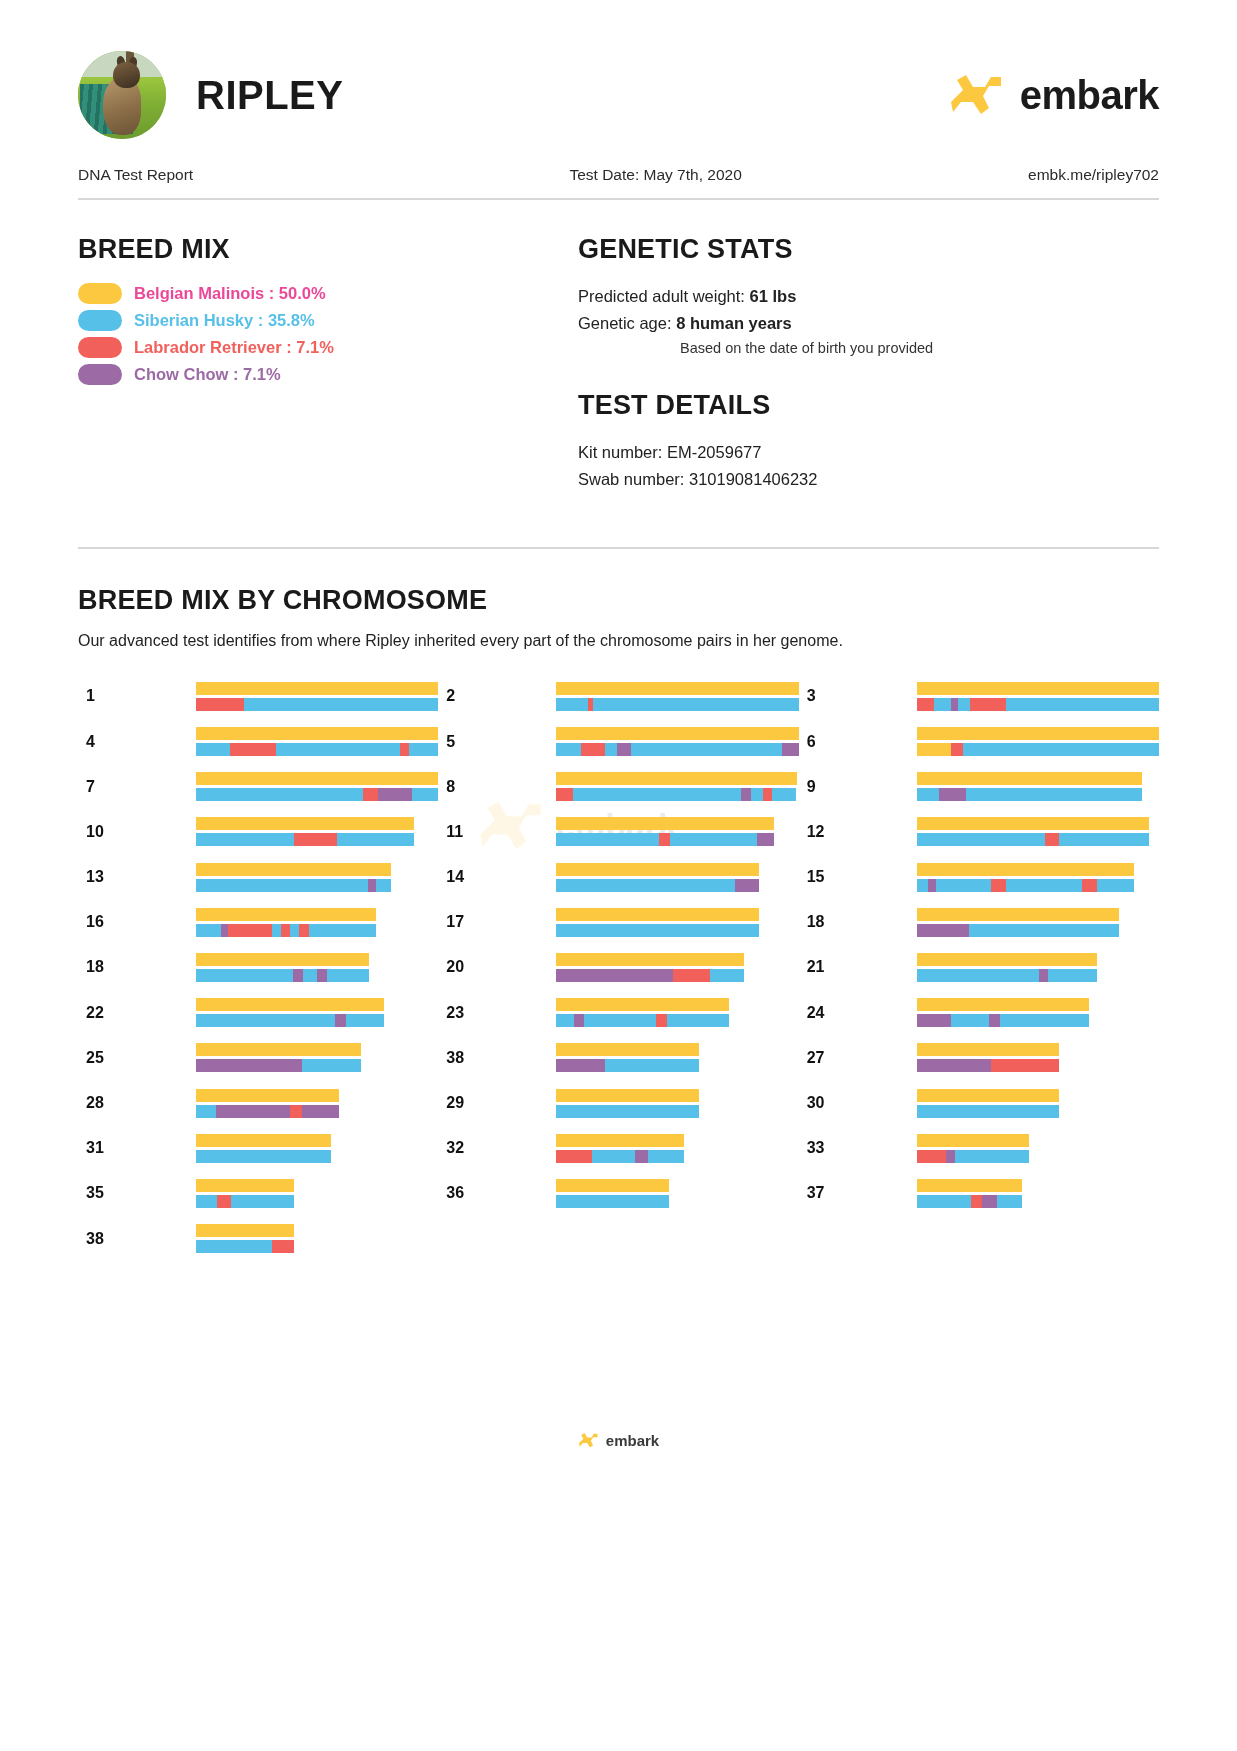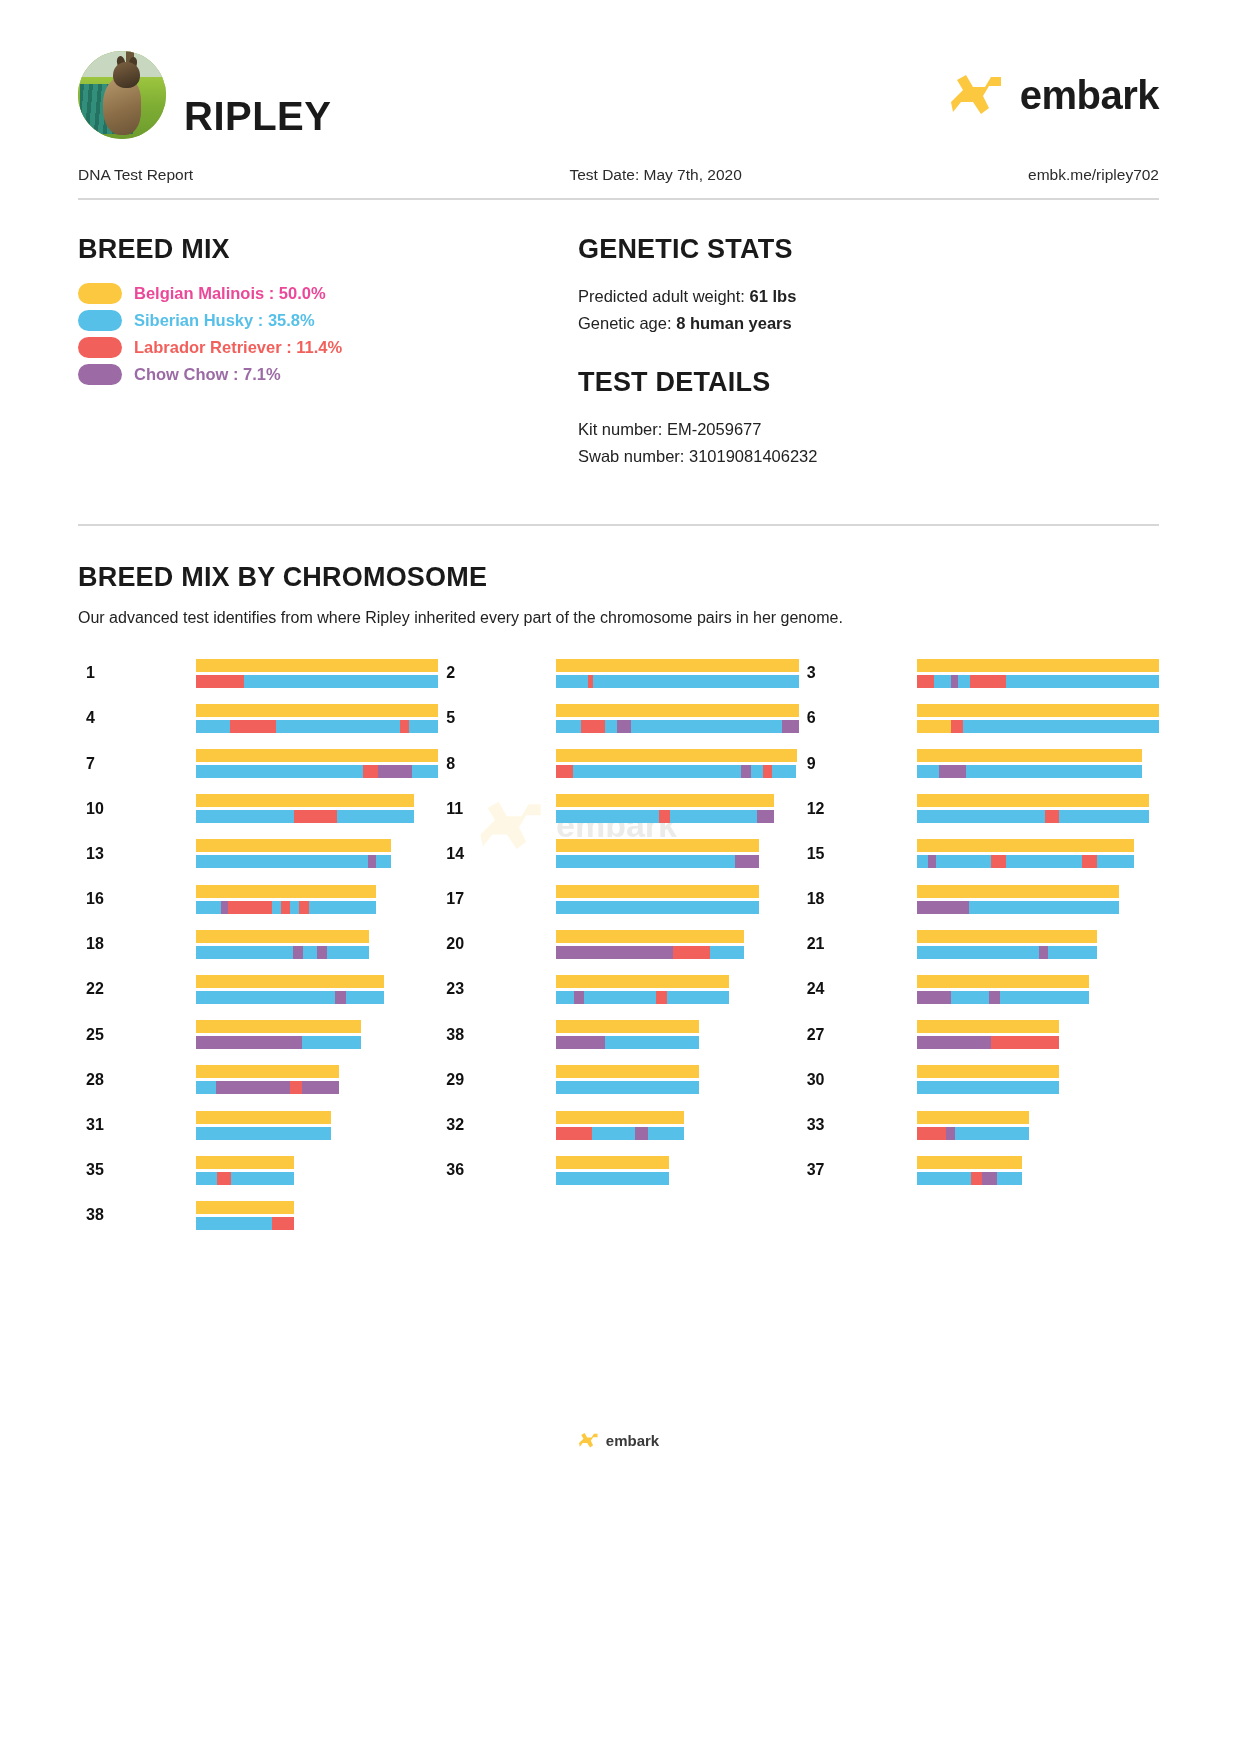--- a/index.html
+++ b/index.html
@@ -8,21 +8,21 @@
     background: #ffffff;
     font-family: "Liberation Sans", sans-serif;
     color: #1a1a1a;
     position: relative;
     overflow: hidden;
   }
   .page { padding: 40px 78px 0 78px; position: relative; }
 
   
   .header { display: flex; align-items: center; justify-content: space-between; height: 110px; }
-  .header-left { display: flex; align-items: flex-end; gap: 18px; }
+  .header-left { display: flex; align-items: center; gap: 30px; }
   .avatar {
     width: 88px; height: 88px; border-radius: 50%;
     overflow: hidden; position: relative; flex: none;
     background: #7aa83c;
   }
   .avatar .sky { position:absolute; left:0; top:0; width:100%; height:38%; background:#c8d8c0; }
   .avatar .grass { position:absolute; left:0; top:30%; width:100%; height:70%;
      background: linear-gradient(180deg,#9dc63f 0%, #7fae34 45%, #6d9b2e 100%); }
   .avatar .bench { position:absolute; left:2%; top:38%; width:60%; height:56%;
      background: repeating-linear-gradient(95deg,#1f6f63 0 4px,#2e8d7e 4px 9px); opacity:.95; }
@@ -149,40 +149,41 @@
           <div class="breed-row">
             <div class="pill" style="background: rgb(251, 200, 63);"></div>
             <div class="breed-label" style="color: #ec4899;">Belgian Malinois : 50.0%</div>
           </div>
           <div class="breed-row">
             <div class="pill" style="background: rgb(86, 192, 232);"></div>
             <div class="breed-label" style="color: rgb(86, 192, 232);">Siberian Husky : 35.8%</div>
           </div>
           <div class="breed-row">
             <div class="pill" style="background: rgb(242, 96, 92);"></div>
-            <div class="breed-label" style="color: rgb(242, 96, 92);">Labrador Retriever : 11.4%</div>
+            <div class="breed-label" style="color: rgb(242, 96, 92);">Labrador Retriever : 7.1%</div>
           </div>
           <div class="breed-row">
             <div class="pill" style="background: rgb(156, 107, 165);"></div>
             <div class="breed-label" style="color: rgb(156, 107, 165);">Chow Chow : 7.1%</div>
           </div>
         </div>
     </div>
 
     <div class="col-right">
       <h2 class="sec">GENETIC STATS</h2>
 
       <div class="stat-line">
         <span>Predicted adult weight:</span>
         <b>61 lbs</b>
       </div>
       <div class="stat-line">
         <span>Genetic age:</span>
         <b>8 human years</b>
       </div>
+      <div class="stat-note">Based on the date of birth you provided</div>
 
       <h2 class="sec tight">TEST DETAILS</h2>
       <div class="stat-line">Kit number: EM-2059677</div>
       <div class="stat-line">Swab number: 31019081406232</div>
     </div>
   </div>
 
   <div class="mid-rule"></div>
 
   <div class="chrom-head">

